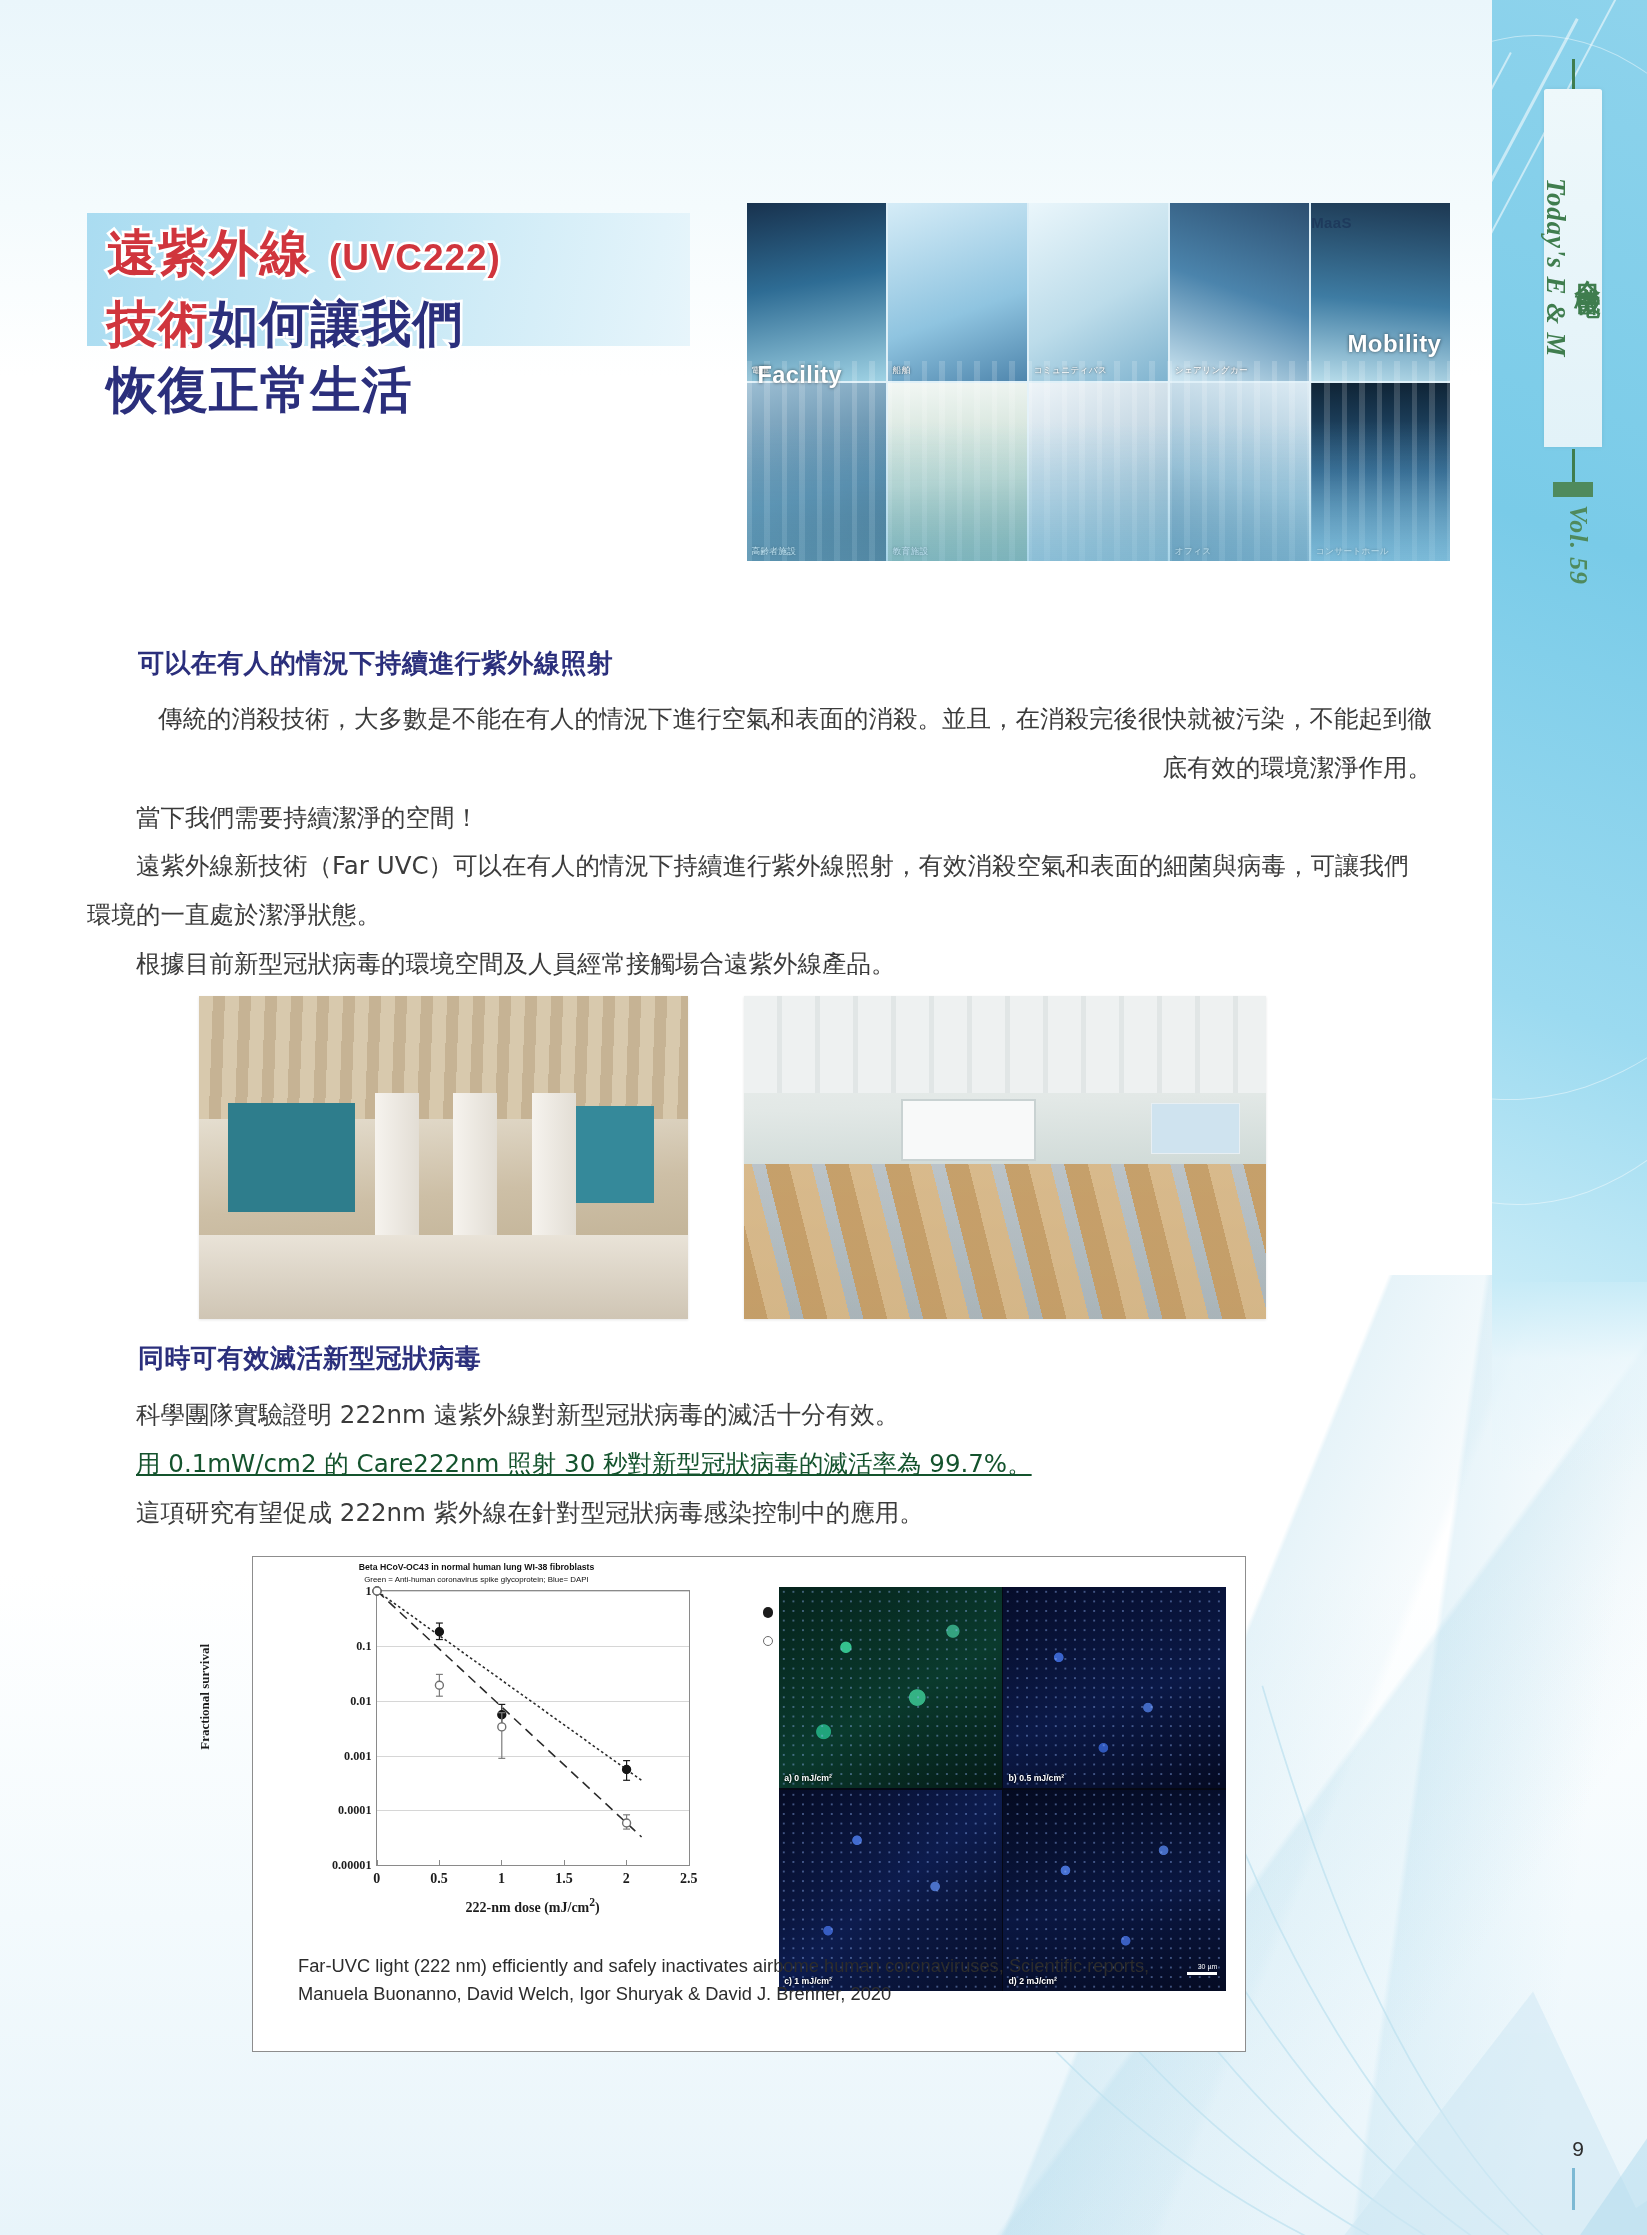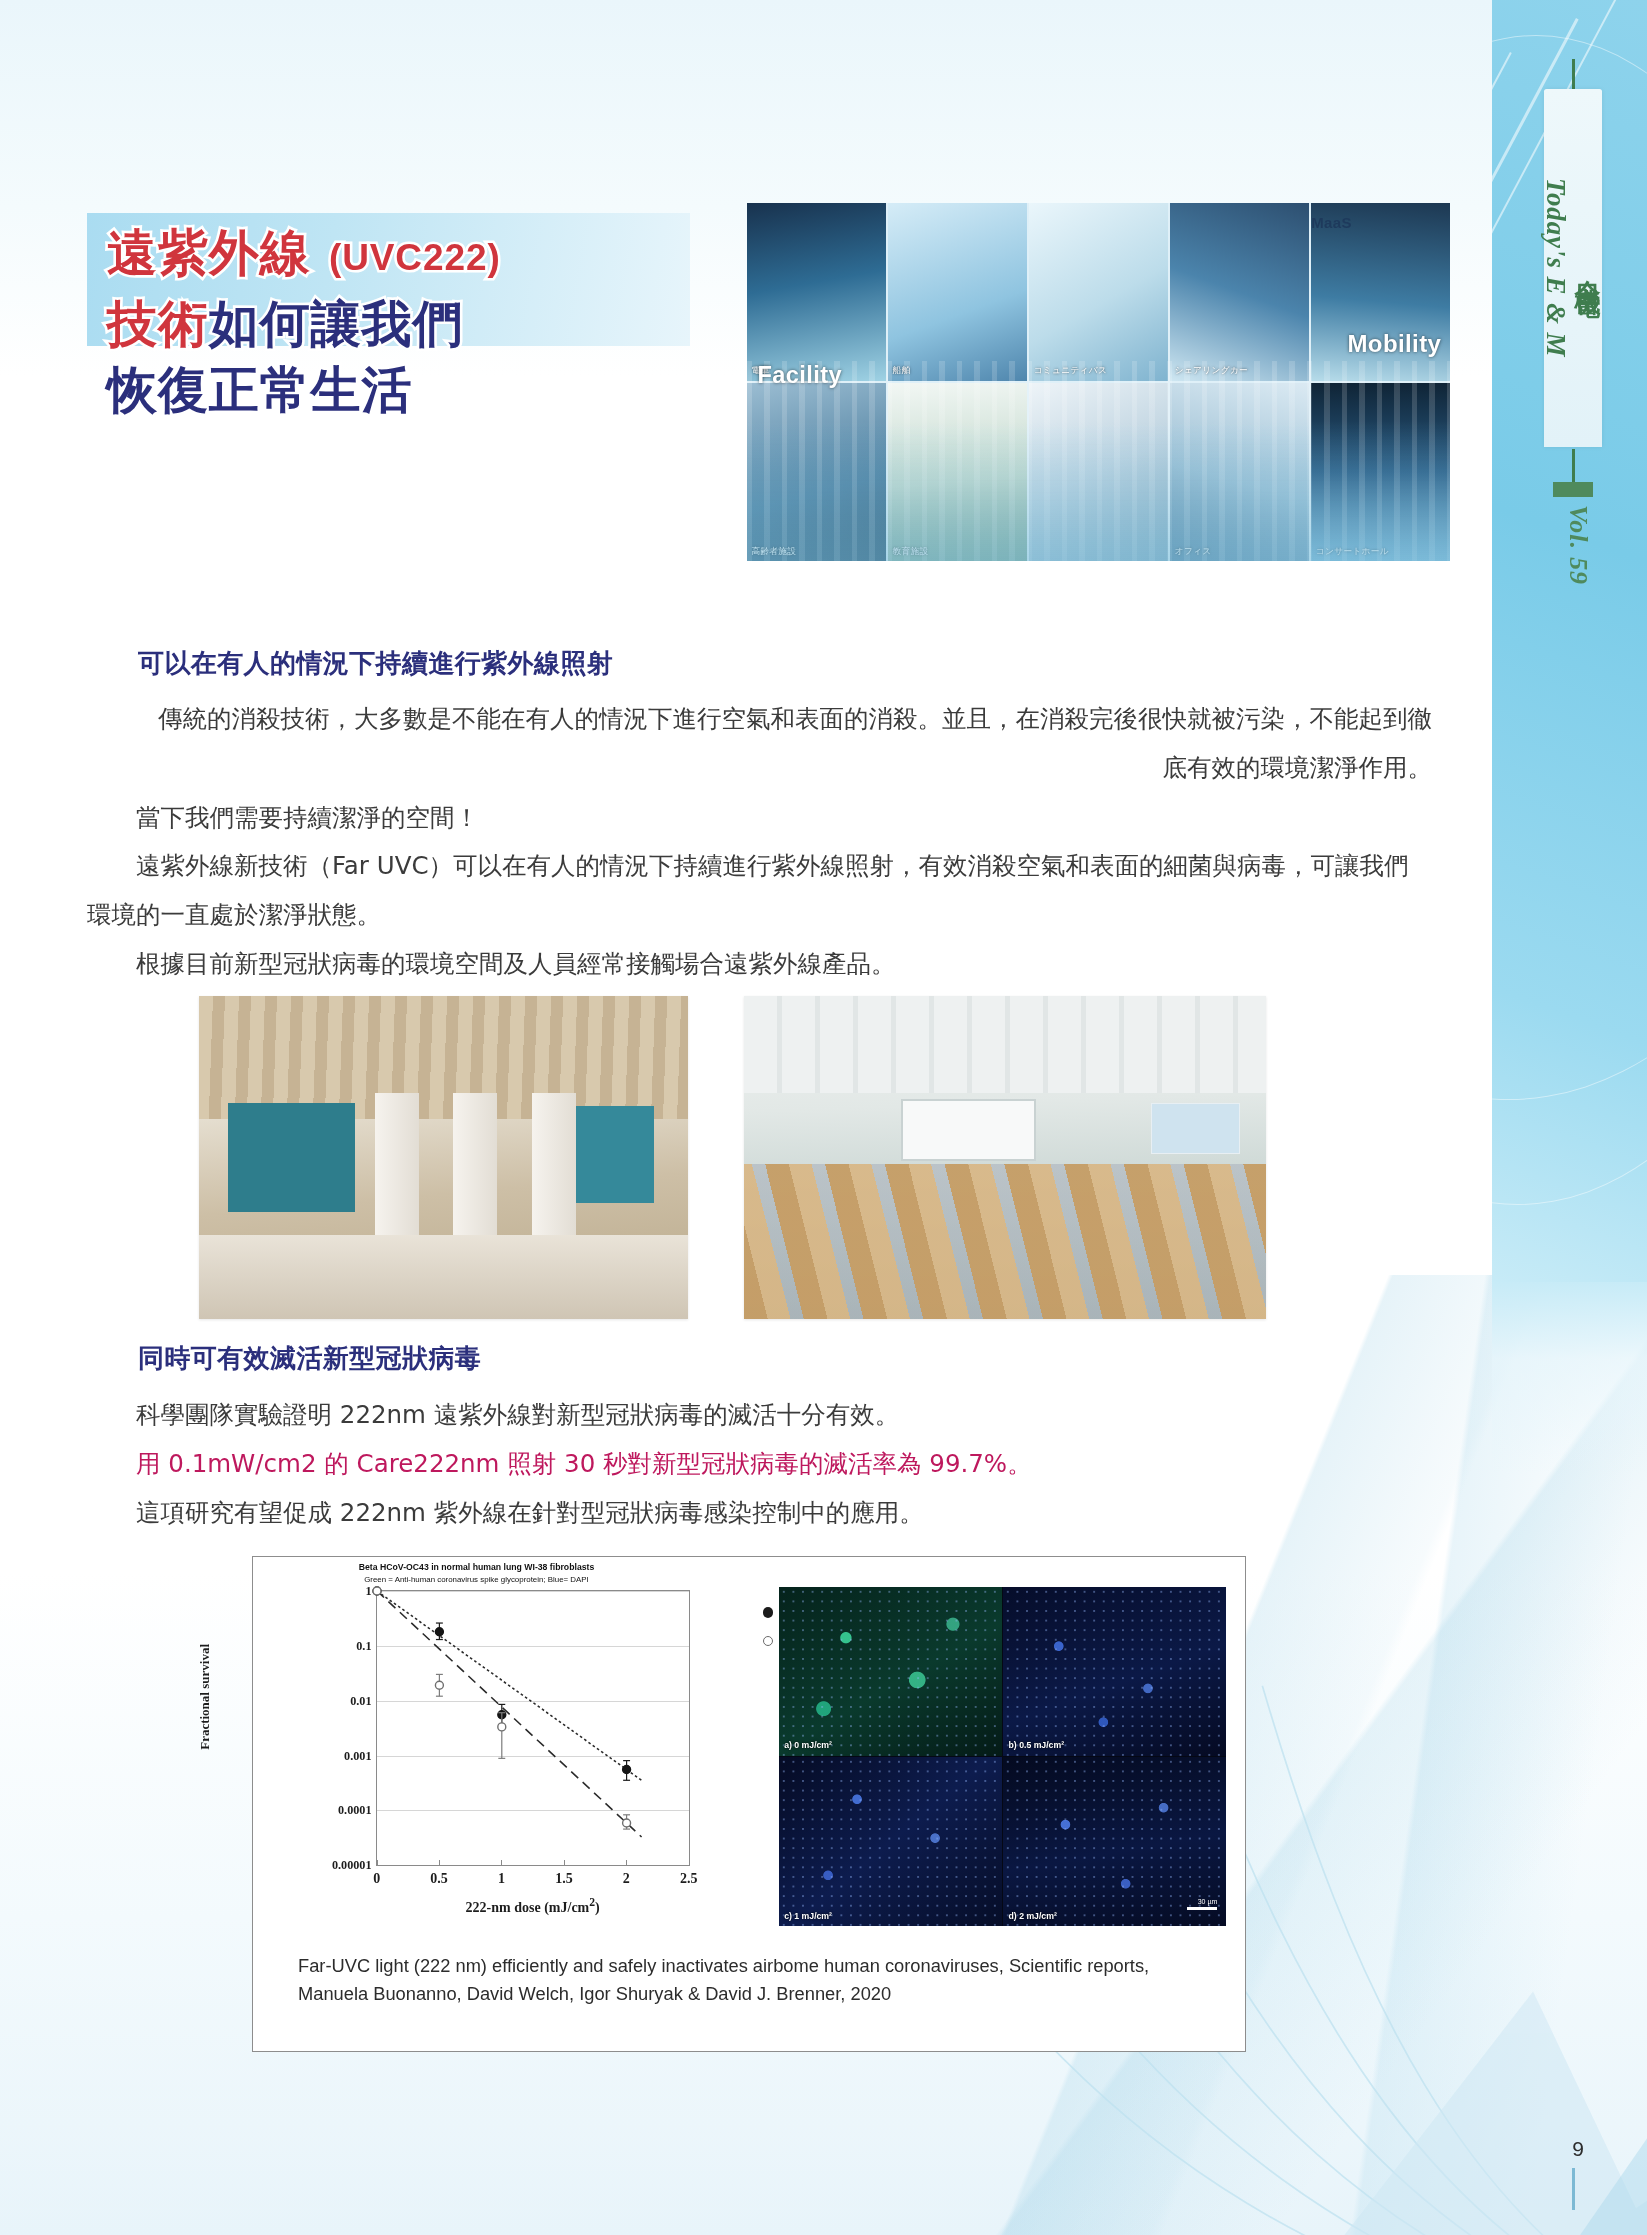--- a/index.html
+++ b/index.html
@@ -168,21 +168,21 @@
     font-family: "DejaVu Sans", sans-serif;
     font-weight: bold; font-size: 26px; color: #2b2f7c;
     letter-spacing: 0.4px; white-space: nowrap;
   }
   .body-p {
     position: absolute; left: 87px; width: 1345px;
     font-family: "DejaVu Sans", sans-serif;
     font-size: 24.5px; line-height: 49px; color: #3b3b3b;
     text-indent: 49px;
   }
-  .body-p.red { color: #be185d; }
+  .body-p.red { color: #14532d; text-decoration: underline; }
 
   
   .photo {
     position: absolute; overflow: hidden;
     box-shadow: 0 0.9px 2.6px rgba(0,0,0,0.10);
   }
   .photo-ward { left: 199px; top: 996px; width: 489px; height: 323px;
     background: linear-gradient(175deg,#f3efe7 0%,#e8e2d5 30%,#cdbfa6 60%,#b7a788 100%); }
   .photo-class { left: 744px; top: 996px; width: 522px; height: 323px;
     background: linear-gradient(178deg,#f2f4f3 0%,#e2e8e6 34%,#c9d5d2 62%,#b3c1bd 100%); }
@@ -547,21 +547,21 @@
         <span class="dot-open"></span>
         <span>OC43</span>
       </div>
     </div>
   </div>
 
   <div class="micro-title" style="position:absolute; right:19px; top:5.2px; width:447px; text-align:center;">
     <div>Beta HCoV-OC43 in normal human lung WI-38 fibroblasts</div>
     <div style="font-size:7.9px;font-weight:normal">Green = Anti-human coronavirus spike glycoprotein; Blue= DAPI</div>
   </div>
-  <div class="micro" style="top:30px; height:339px;margin-left:12px;">
+  <div class="micro" style="top:30px; height:404px;margin-left:12px;">
     <div class="micro-grid" style="top:0; height:100%;">
       <div class="mq q1">
         <div class="micro-dots"></div>
         <span class="qlbl">a) 0 mJ/cm²</span>
       </div>
       <div class="mq q2">
         <div class="micro-dots"></div>
         <span class="qlbl">b) 0.5 mJ/cm²</span>
       </div>
       <div class="mq q3">

